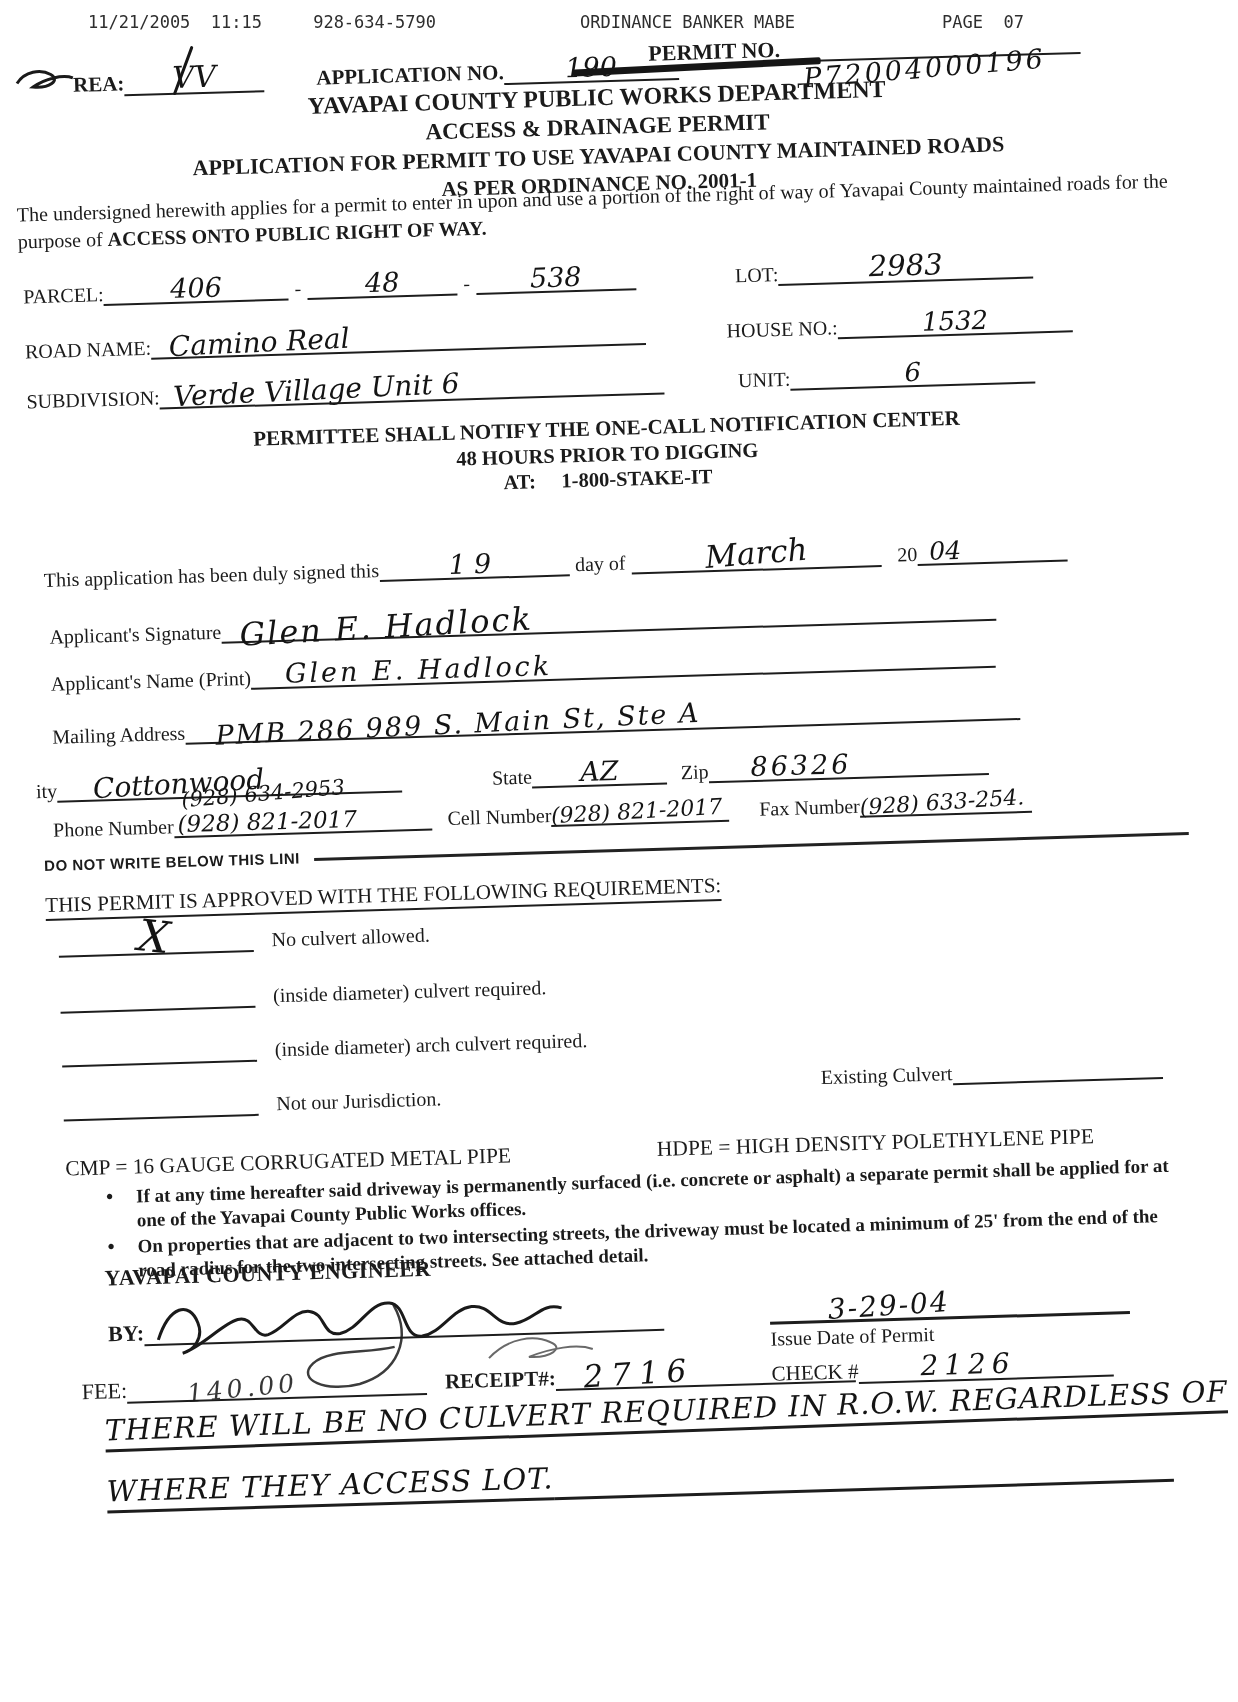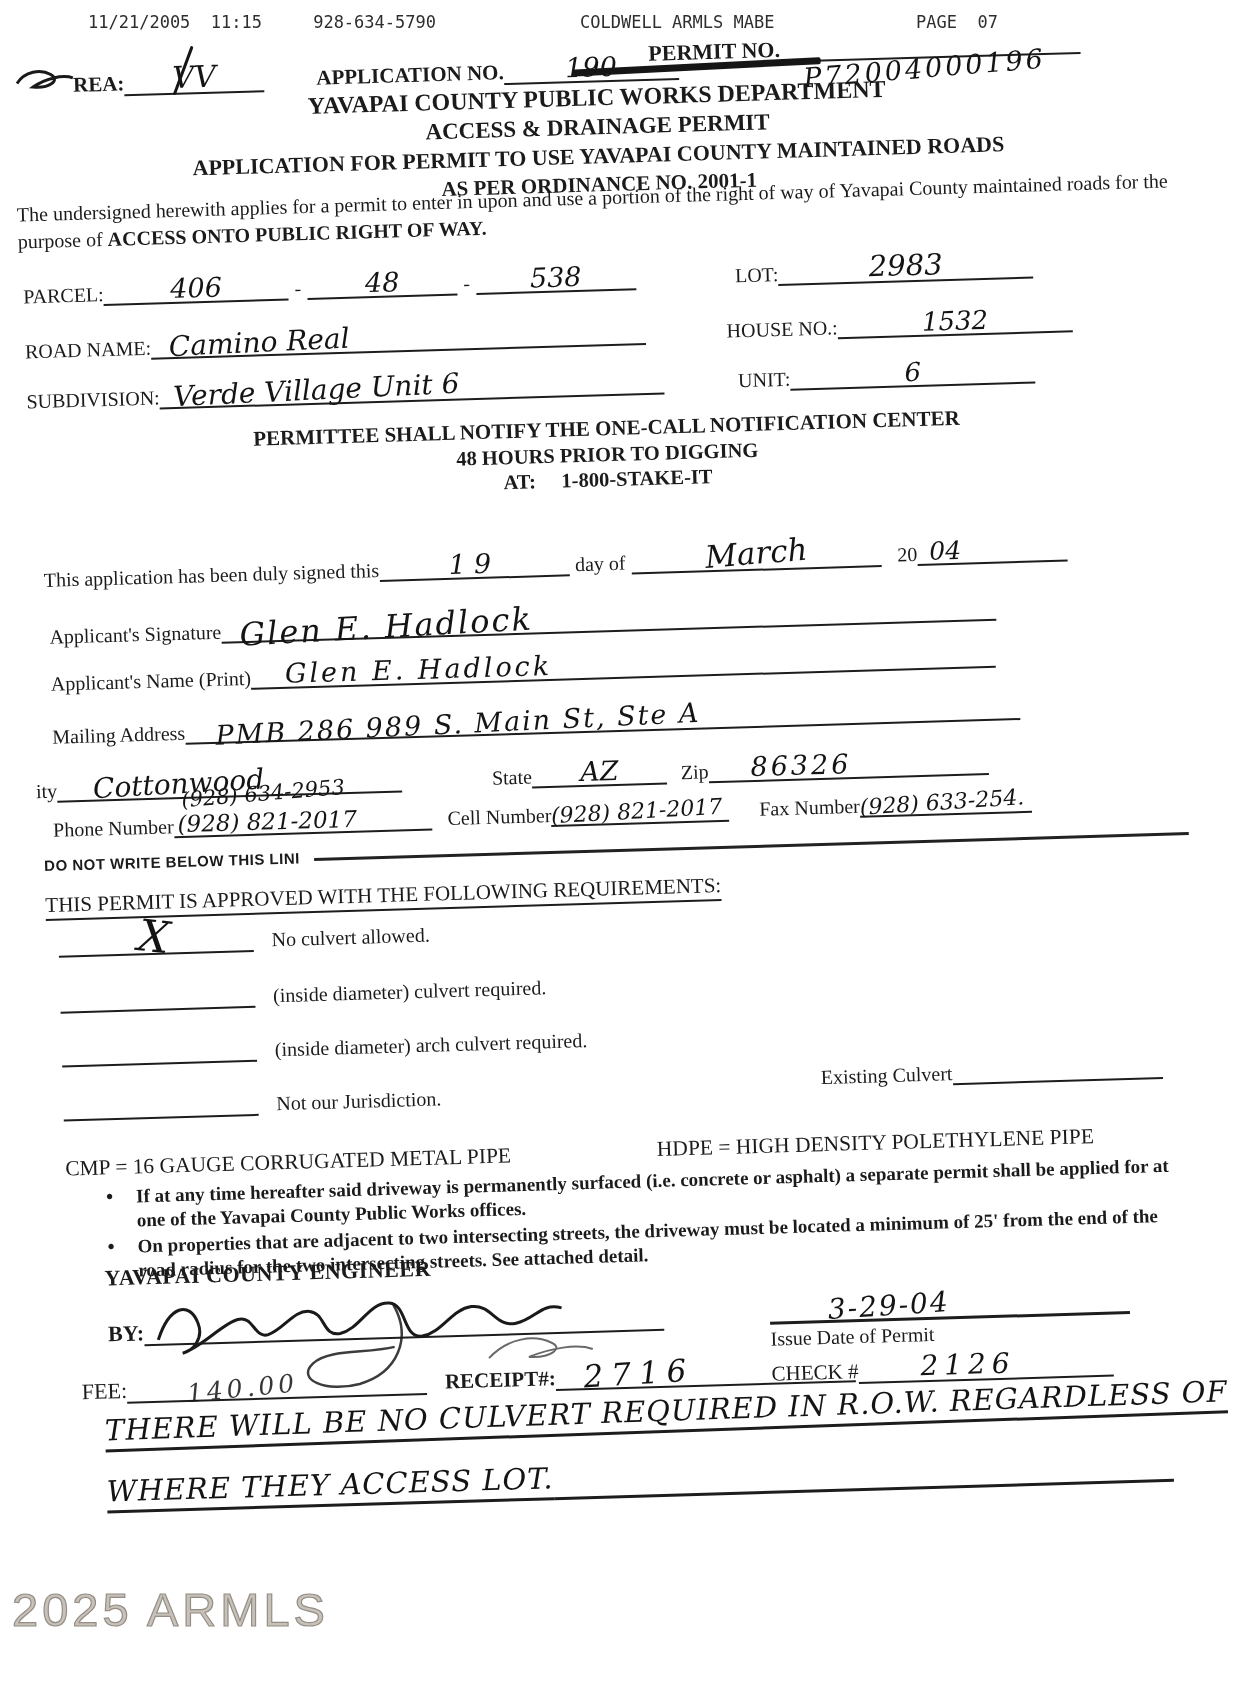--- a/index.html
+++ b/index.html
@@ -3,21 +3,21 @@
 <meta charset="utf-8">
 <style>
   html,body{margin:0;padding:0;background:#e8e8e8;}
   #page{position:relative;width:1238px;height:1702px;background:#ffffff;overflow:hidden;
         font-family:"Liberation Serif",serif;color:#1b1b1b;margin:0 auto;}
   
   .faxhdr{position:absolute;top:12px;left:0;width:100%;font-family:"DejaVu Sans Mono",monospace;
           font-size:17px;color:#2e2e2e;white-space:pre;}
   .faxhdr .fh-left{position:absolute;left:88px;top:0;}
   .faxhdr .fh-mid{position:absolute;left:580px;top:0;}
-  .faxhdr .fh-right{position:absolute;left:916px;top:0;}
+  .faxhdr .fh-right{position:absolute;left:942px;top:0;}
   
   .sheet{position:absolute;left:0;top:0;width:1238px;height:1702px;
          transform:rotate(-1.7deg);transform-origin:619px 850px;}
   .row{position:absolute;display:flex;align-items:flex-end;white-space:nowrap;}
   .lbl{font-size:20px;}
   .lbl-lg{font-size:21px;}
   .ln{position:relative;display:inline-block;border-bottom:2px solid #1d1d1d;min-height:6px;}
   .ln .hw{display:block;}
   .hw{font-family:"DejaVu Serif",serif;font-style:italic;color:#141414;line-height:1;}
   .hw-i{display:inline-block;}
@@ -33,21 +33,21 @@
   .smudge{position:absolute;background:#161616;border-radius:2px;}
   svg{overflow:visible;}
 </style>
 </head>
 <body>
 
 <div id="page">
 
   <div class="faxhdr">
     <span class="fh-left">11/21/2005  11:15     928-634-5790</span>
-    <span class="fh-mid">COLDWELL ARMLS MABE</span>
+    <span class="fh-mid">ORDINANCE BANKER MABE</span>
     <span class="fh-right">PAGE  07</span>
   </div>
 
   <div class="sheet">
 
     <div class="row" style="left:672px;top:42px;">
       <span class="lbl-lg" style="font-weight:bold;font-size:22px;">PERMIT NO.</span>
       <span class="ln" style="width:300px;"></span>
     </div>
     <span class="hw hw-i" style="position:absolute;left:826px;top:64px;font-size:27px;letter-spacing:3px;transform:rotate(-3deg);">P72004000196</span>
@@ -282,15 +282,14 @@
     <div class="row" style="left:88px;top:1398px;">
       <span class="hw" style="font-size:29px;letter-spacing:1px;border-bottom:3px solid #1d1d1d;padding-bottom:4px;transform:rotate(-0.3deg);">THERE WILL BE NO CULVERT REQUIRED IN R.O.W. REGARDLESS OF</span>
     </div>
     <div class="row" style="left:88px;top:1462px;">
       <span class="hw" style="font-size:29px;letter-spacing:1px;border-bottom:3px solid #1d1d1d;padding-bottom:4px;">WHERE THEY ACCESS LOT.</span>
       <span class="ln" style="width:620px;border-bottom-width:3px;"></span>
     </div>
 
   </div>
 
-  <div class="wm">2025 ARMLS</div>
 
 </div>
 
 </body></html>

